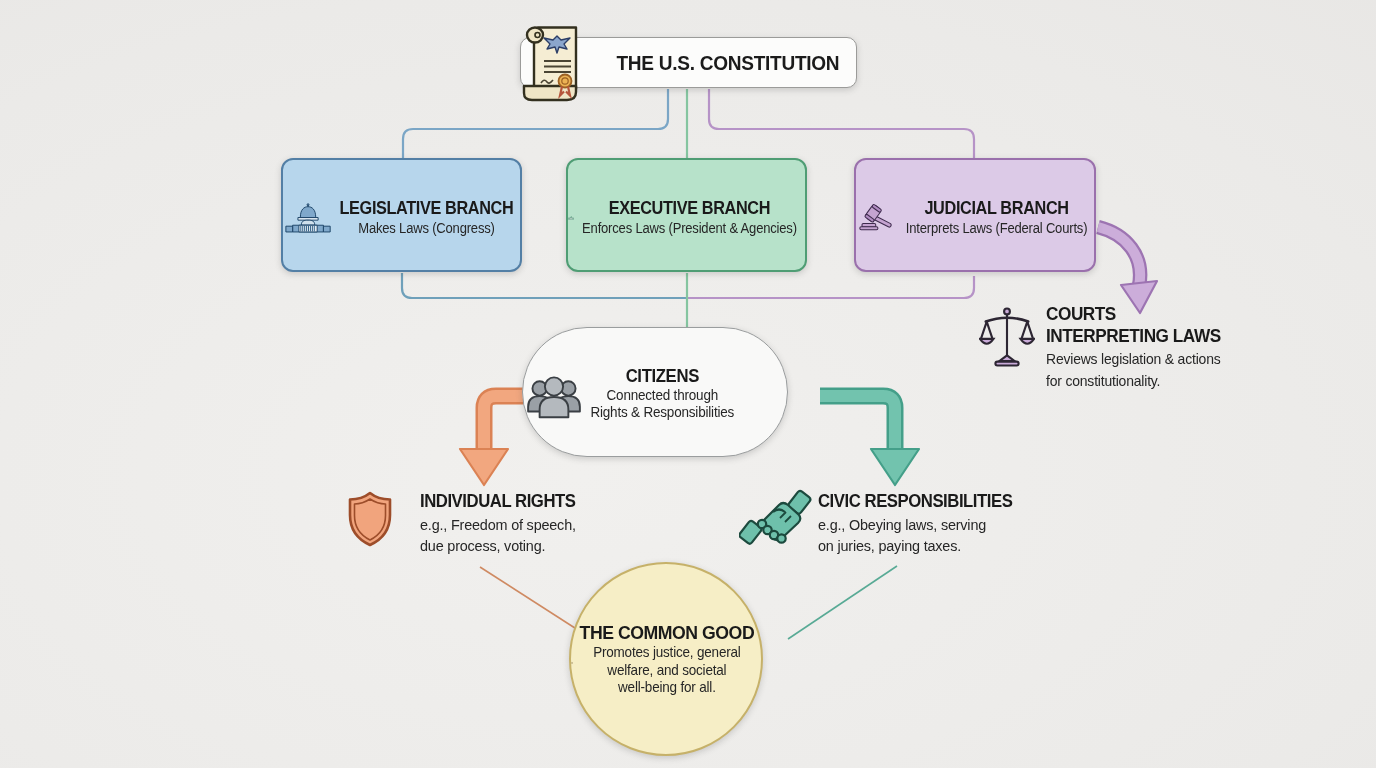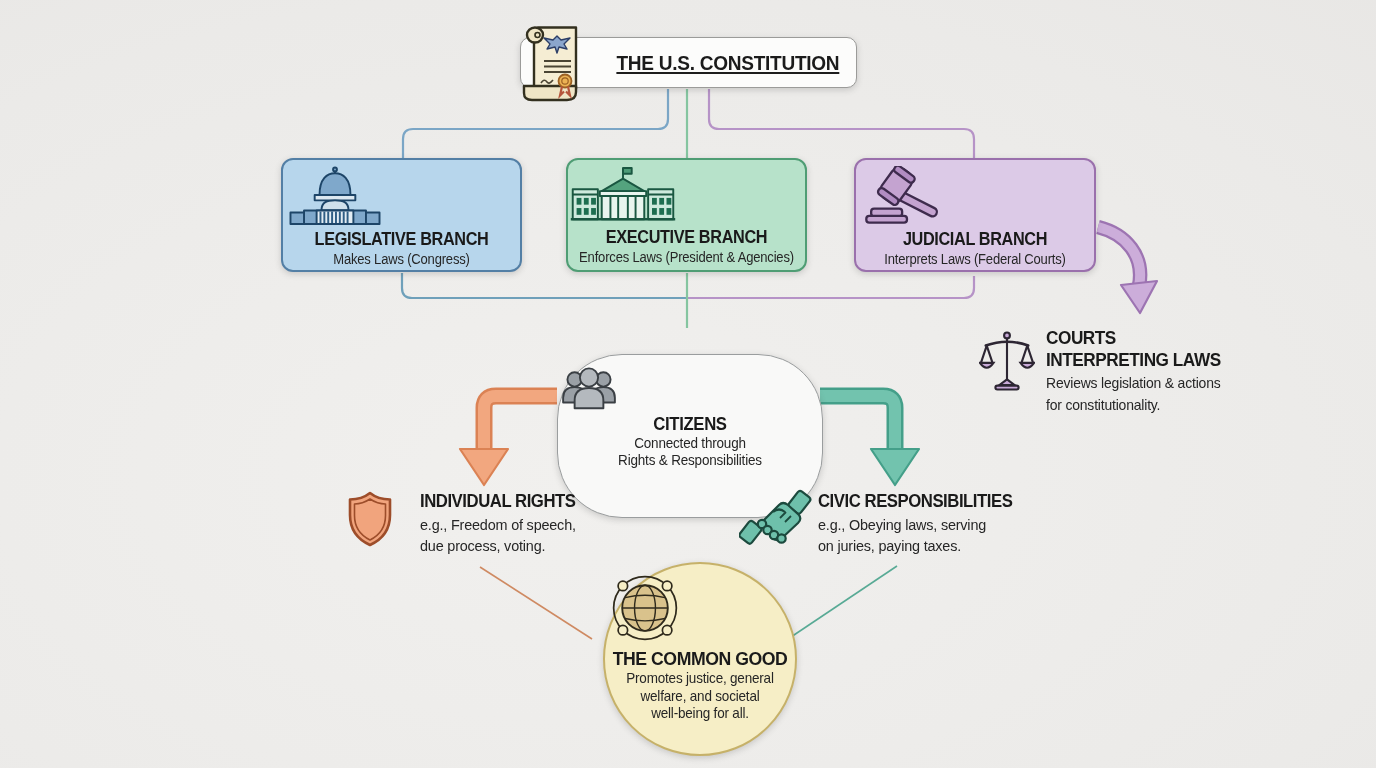--- a/index.html
+++ b/index.html
@@ -2,62 +2,62 @@
 <html><head>
 <meta charset="utf-8">
 <style>
   html,body{margin:0;padding:0;background:#dcdcda;}
   .canvas{
     position:relative;width:1376px;height:768px;overflow:hidden;
     background:radial-gradient(115% 115% at 42% 62%, #f1f0ee 0%, #ebeae8 55%, #e5e3e1 100%);
     font-family:"Liberation Sans", sans-serif;color:#1d1d1d;
   }
   svg.wires{position:absolute;left:0;top:0;z-index:1;}
-  .card{position:absolute;z-index:2;box-sizing:border-box;display:flex;flex-direction:column;
+  .card{position:absolute;z-index:2;box-sizing:border-box;display:flex;flex-direction:row;align-items:center;
         box-shadow:0 2px 6px rgba(70,70,70,.22);}
   .squeeze{transform:scaleX(.93);transform-origin:50% 50%;}
   .squeeze-l{transform:scaleX(.93);transform-origin:0 0;}
 
   
   .title-card{left:520px;top:37px;width:337px;height:51px;background:#fcfcfb;border:1.6px solid #9b9b99;border-radius:10px;
-              flex-direction:row;justify-content:center;align-items:center;padding-left:78px;text-decoration:underline;}
+              flex-direction:row;justify-content:center;align-items:center;padding-left:78px;}
   .title-card .t{font-size:20.5px;font-weight:bold;letter-spacing:-.3px;color:#1b1b1b;white-space:nowrap;}
   .scroll-wrap{position:absolute;left:514px;top:23px;z-index:3;width:78px;height:80px;}
 
   
   .branch{top:158px;height:114px;width:241px;border-radius:12px;border-width:2px;border-style:solid;}
   .branch .ic{margin-top:6px;}
   .branch .nm{font-size:17.5px;font-weight:bold;letter-spacing:-.4px;margin-top:3px;white-space:nowrap;color:#1a1a1a;}
   .branch .ds{font-size:14px;letter-spacing:-.2px;margin-top:1px;white-space:nowrap;color:#262626;}
   .branch-legislative{left:281px;background:#b7d6ec;border-color:#537fa5;}
   .branch-executive{left:566px;background:#b7e2ca;border-color:#4f9d74;}
   .branch-judicial{left:854px;width:242px;background:#dccae7;border-color:#9a70ac;}
 
   
-  .courts-note{position:absolute;left:979px;top:303px;z-index:2;display:flex;gap:11px;margin-top:24px;}
+  .courts-note{position:absolute;left:979px;top:303px;z-index:2;display:flex;gap:11px;}
   .note-title{font-size:18.5px;line-height:21.5px;font-weight:bold;letter-spacing:-.5px;white-space:nowrap;color:#1a1a1a;}
   .note-body{font-size:15px;line-height:17.5px;letter-spacing:-.2px;white-space:nowrap;color:#262626;}
   .courts-note .note-body{margin-top:4px;}
 
   
-  .pill{left:557px;top:327px;width:266px;height:164px;border-radius:65px;background:#f9f9f8;border:1.8px solid #9a9d9e;margin-top:27px;}
+  .pill{left:522px;top:327px;width:266px;height:130px;border-radius:65px;background:#f9f9f8;border:1.8px solid #9a9d9e;}
   .pill .ic{margin-top:11px;}
   .pill .nm{font-size:18px;font-weight:bold;letter-spacing:-.4px;margin-top:2px;color:#1a1a1a;}
   .pill .ds{font-size:14.5px;line-height:17px;letter-spacing:-.2px;color:#262626;}
 
   
   .side-note{position:absolute;z-index:2;}
   .rights-text{left:404px;top:491px;}
   .resp-text{left:818px;top:491px;}
   .side-note .note-title{font-size:18px;}
   .side-note .note-body{margin-top:3px;font-size:15.5px;line-height:18px;}
   .icon-abs{position:absolute;z-index:2;}
 
   
-  .common-good{left:603px;top:562px;width:194px;height:194px;border-radius:50%;background:#f6eec6;border:2px solid #c6b169;}
+  .common-good{left:569px;top:562px;width:194px;height:194px;border-radius:50%;background:#f6eec6;border:2px solid #c6b169;}
   .common-good .ic{margin-top:7px;}
   .common-good .nm{font-size:19px;font-weight:bold;letter-spacing:-.5px;margin-top:1px;white-space:nowrap;color:#1a1a1a;}
   .common-good .ds{font-size:14.5px;line-height:17.5px;letter-spacing:-.2px;color:#262626;}
   .center-stack{display:flex;flex-direction:column;align-items:center;text-align:center;}
 </style>
 </head>
 <body>
 
 <div class="canvas">
 

